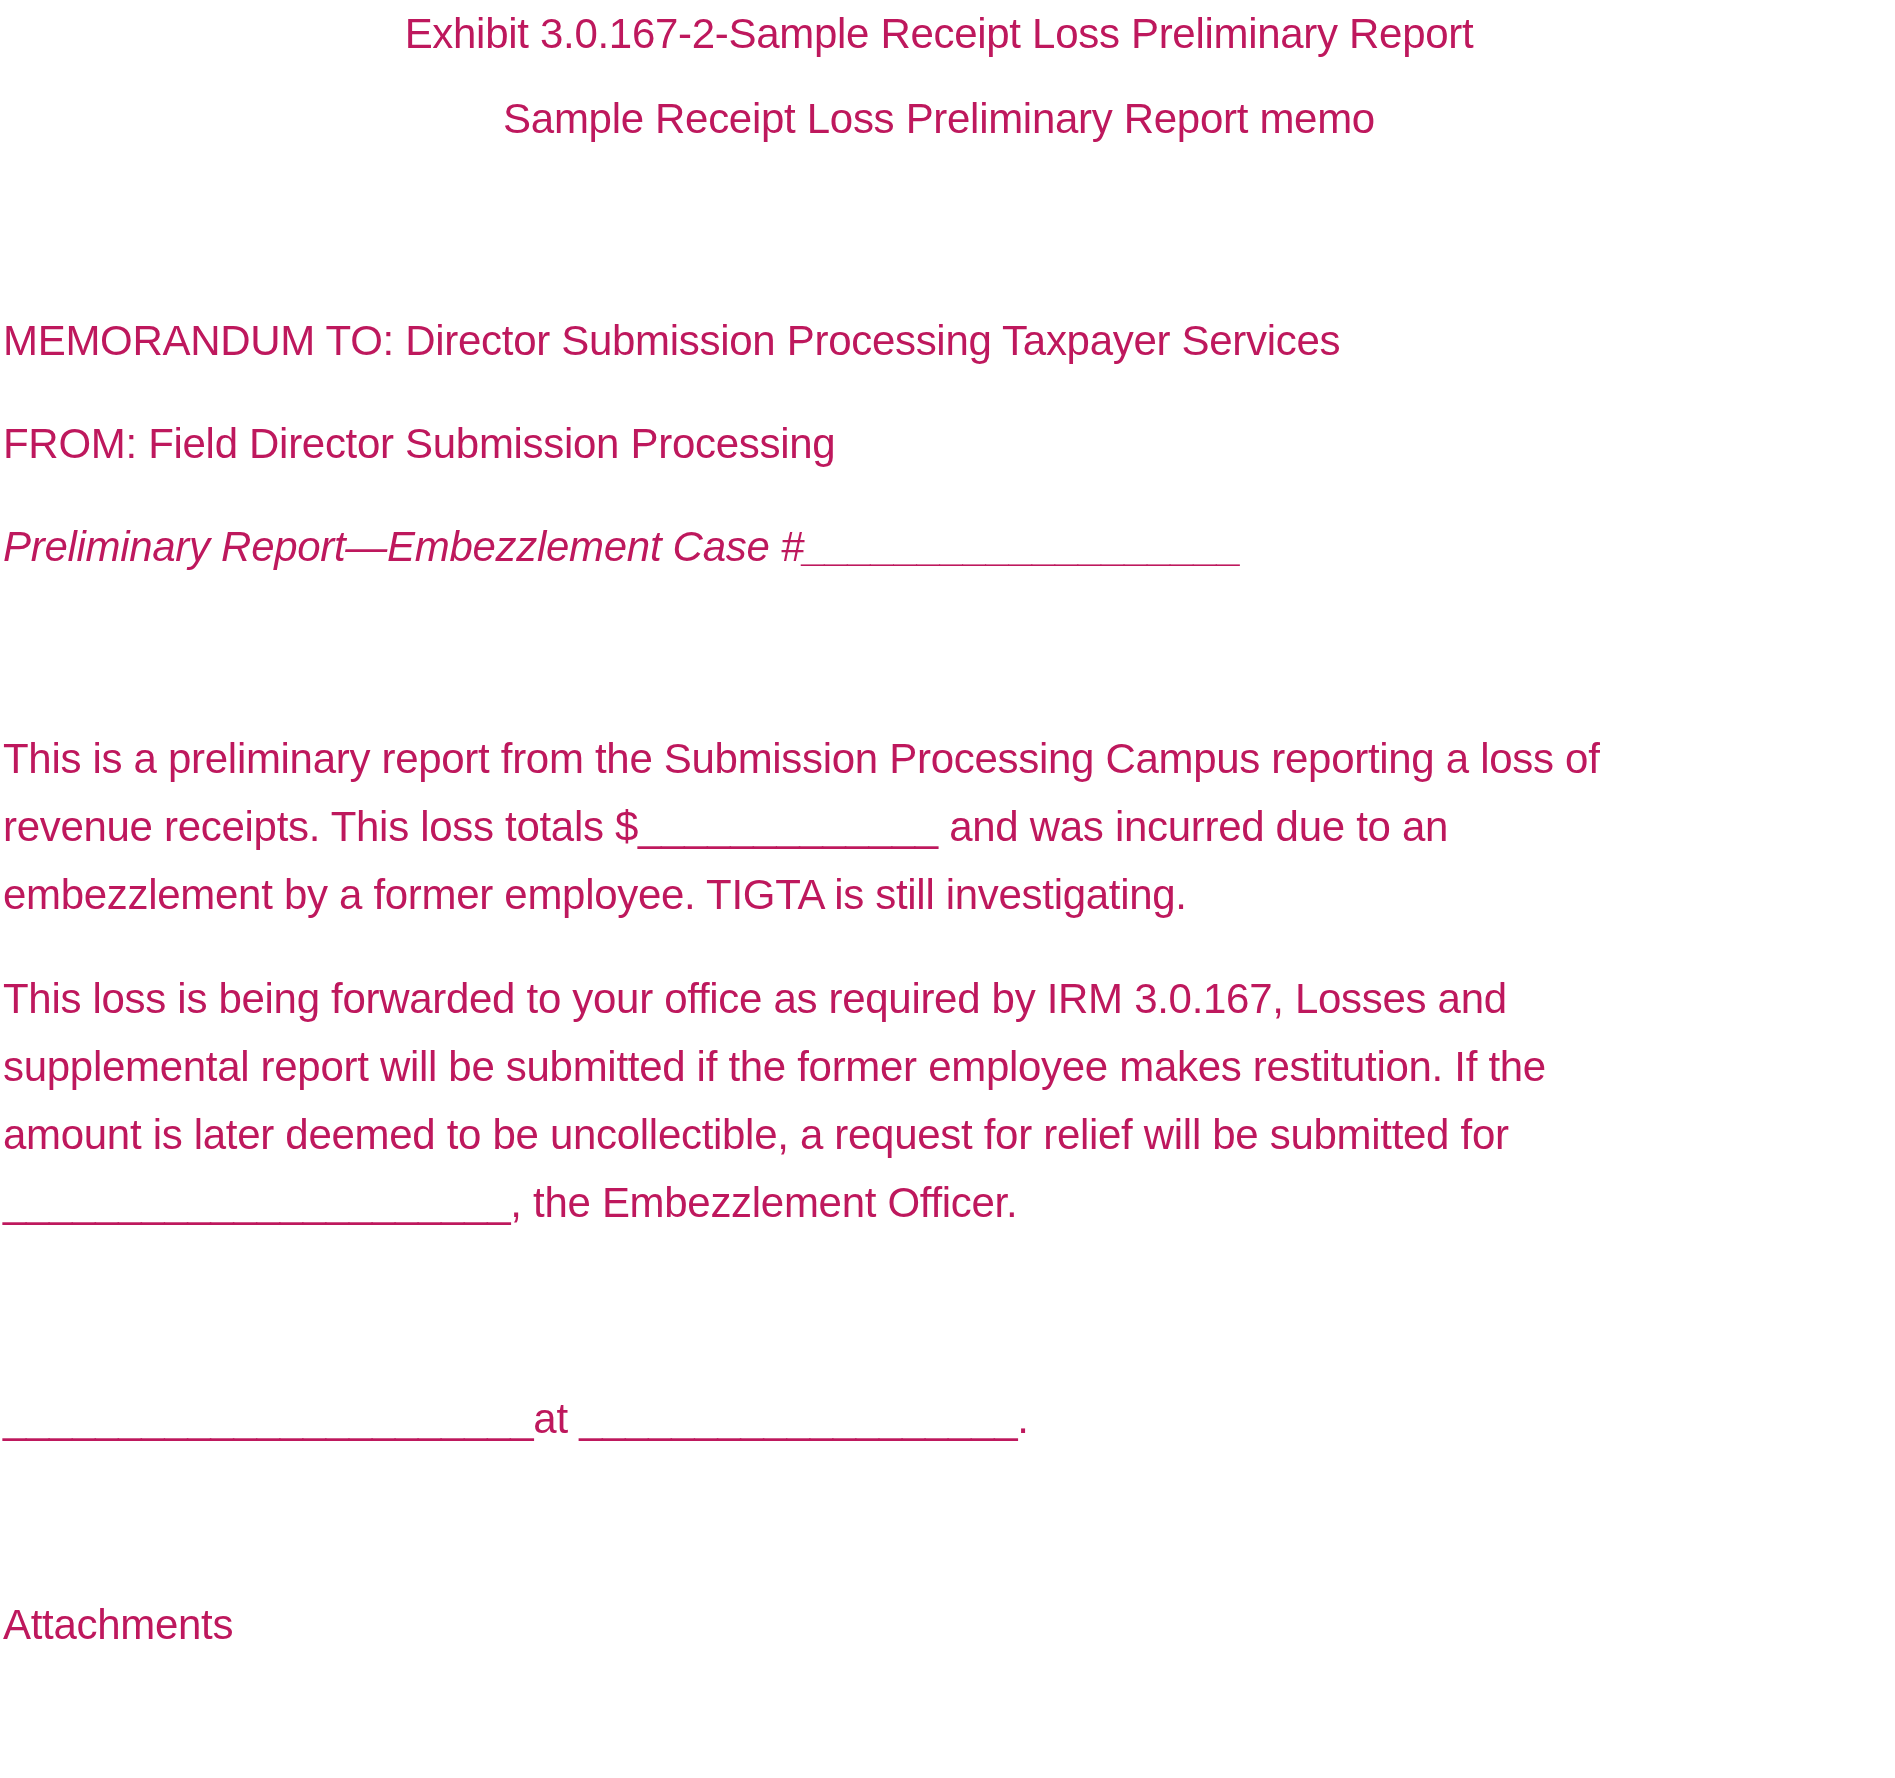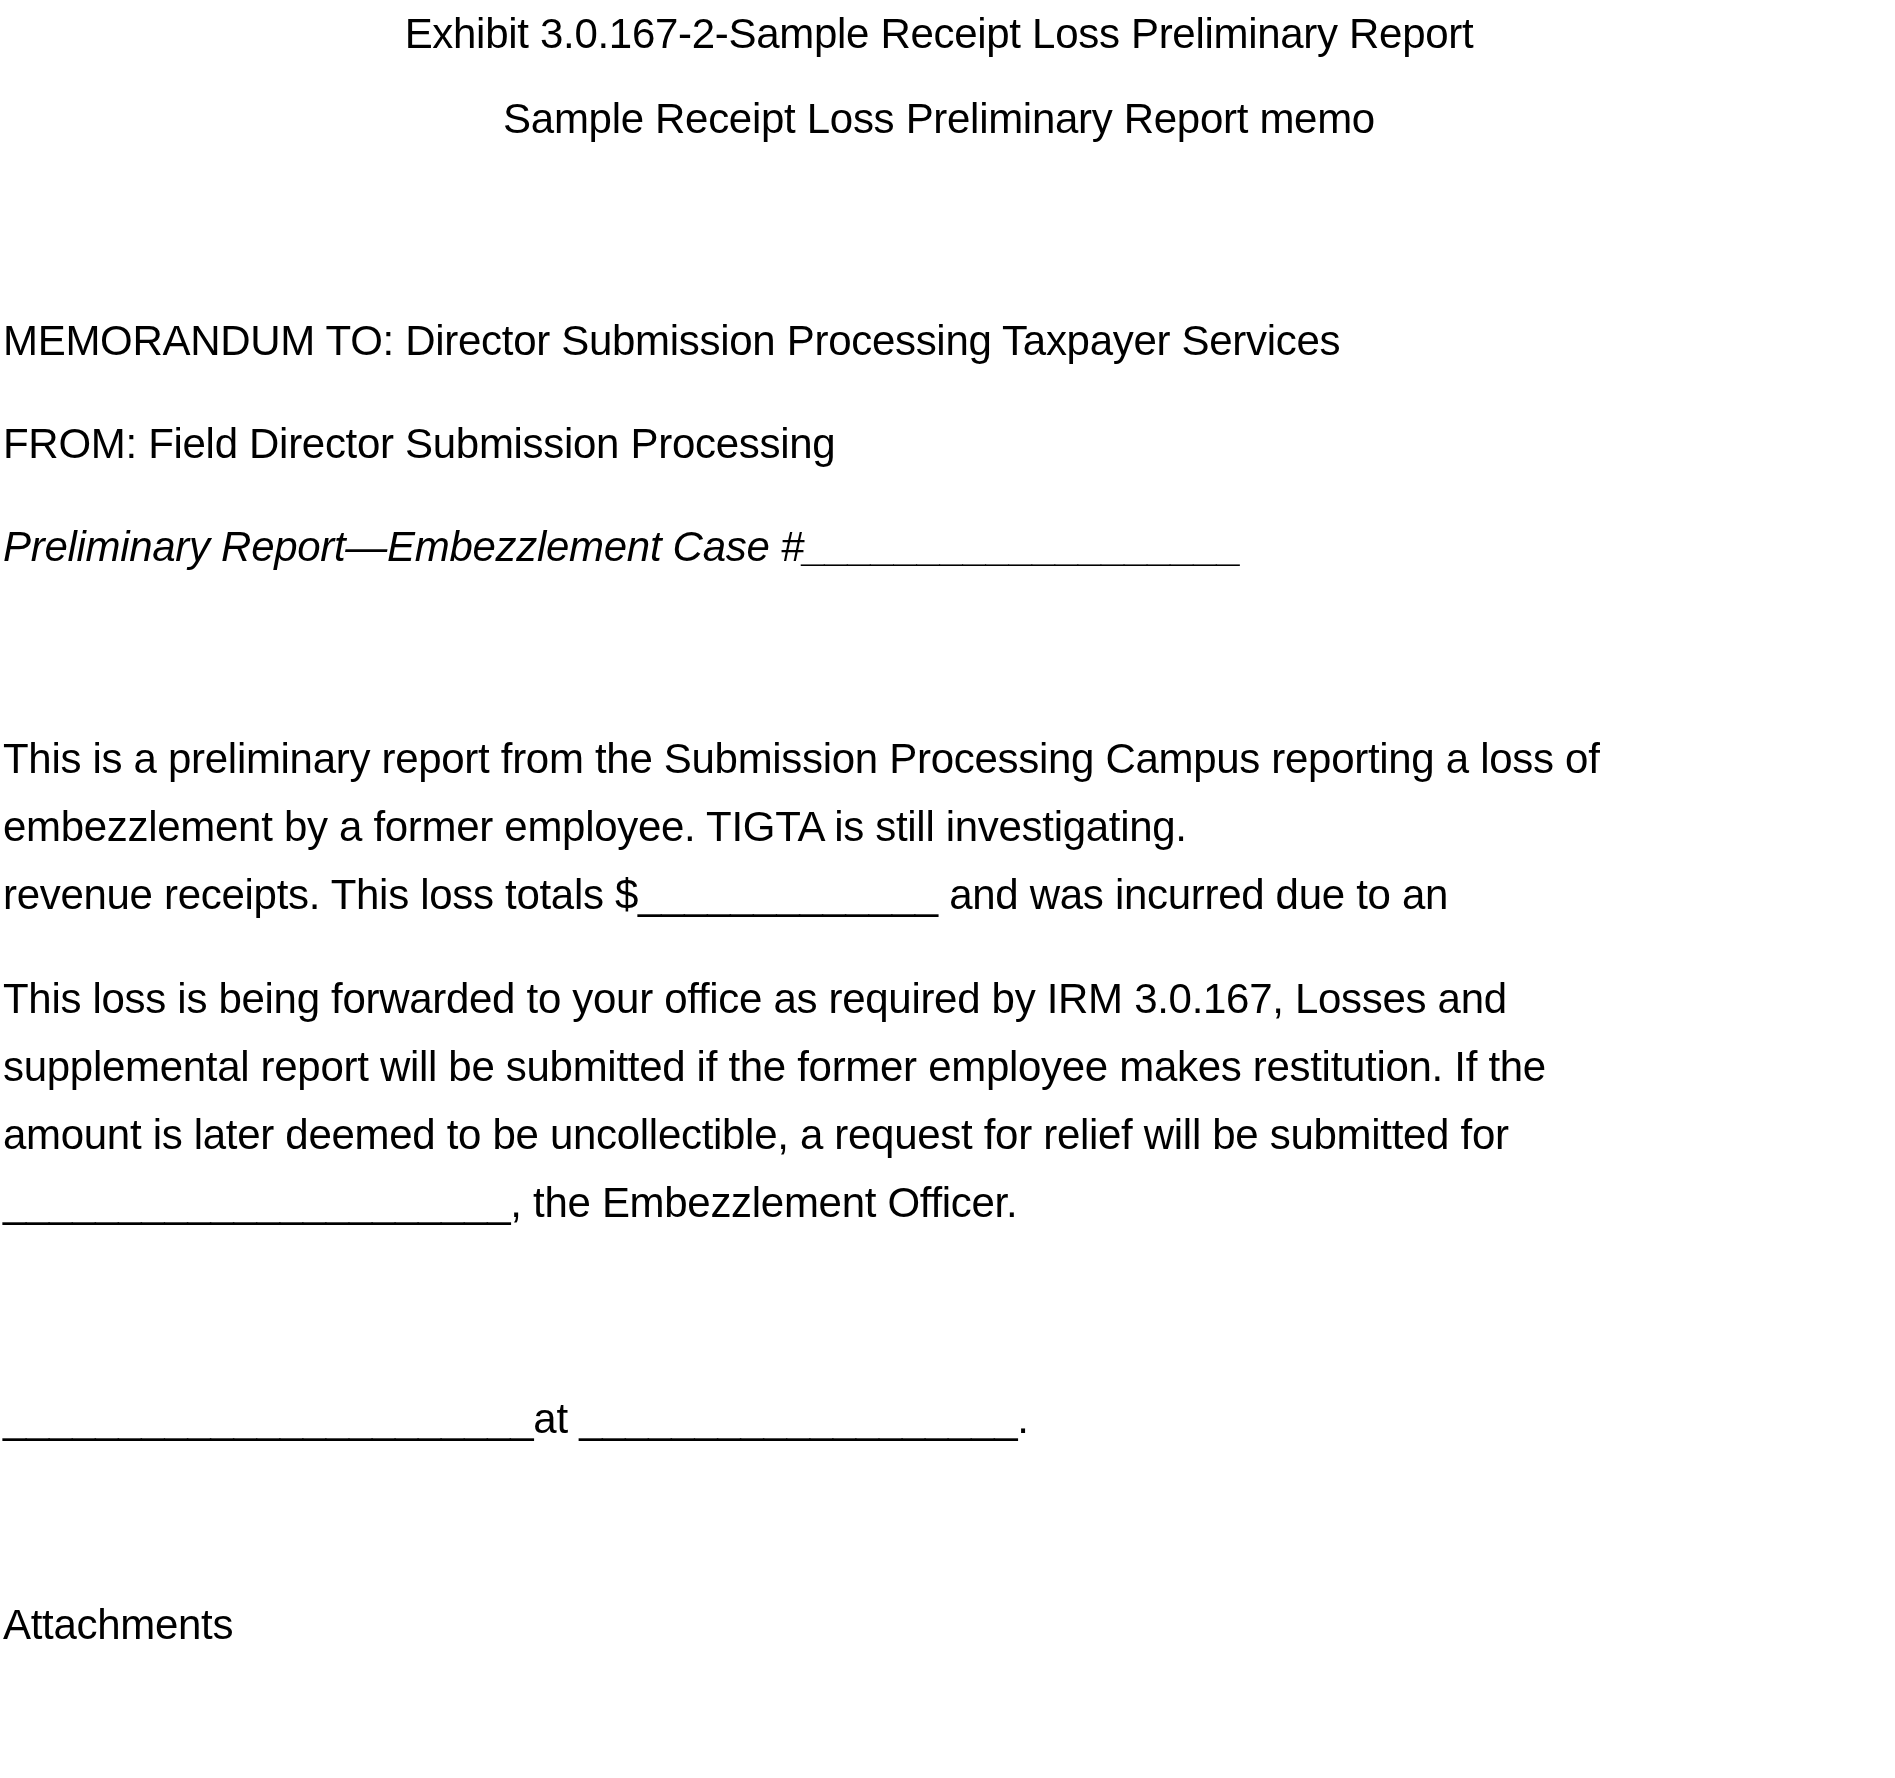--- a/index.html
+++ b/index.html
@@ -6,21 +6,21 @@
     margin: 0;
     padding: 0;
     background: #ffffff;
   }
   .page {
     position: relative;
     width: 1895px;
     height: 1778px;
     box-sizing: border-box;
     background: #ffffff;
-    color: #000000;
+    color: #be185d;
     font-family: "Liberation Sans", sans-serif;
     font-size: 42px;
     line-height: 68px;
     letter-spacing: -0.3px;
     font-weight: 400;
     padding: 0 20px 0 3px;
     overflow: hidden;
   }
   .center {
     text-align: center;
@@ -48,22 +48,22 @@
   <div class="title center subtitle">Sample Receipt Loss Preliminary Report memo</div>
 
   <p class="memo-to">MEMORANDUM TO: Director Submission Processing Taxpayer Services</p>
 
   <p class="from-line">FROM: Field Director Submission Processing</p>
 
   <p class="case-line">Preliminary Report—Embezzlement Case #___________________</p>
 
   <div class="para para-1">
     <div class="line">This is a preliminary report from the Submission Processing Campus reporting a loss of</div>
+    <div class="line">revenue receipts. This loss totals $_____________ and was incurred due to an</div>
     <div class="line">embezzlement by a former employee. TIGTA is still investigating.</div>
-    <div class="line">revenue receipts. This loss totals $_____________ and was incurred due to an</div>
   </div>
 
   <div class="para para-2">
     <div class="line">This loss is being forwarded to your office as required by IRM 3.0.167, Losses and</div>
     <div class="line">supplemental report will be submitted if the former employee makes restitution. If the</div>
     <div class="line">amount is later deemed to be uncollectible, a request for relief will be submitted for</div>
     <div class="line">______________________, the Embezzlement Officer.</div>
   </div>
 
   <div class="para para-3">

